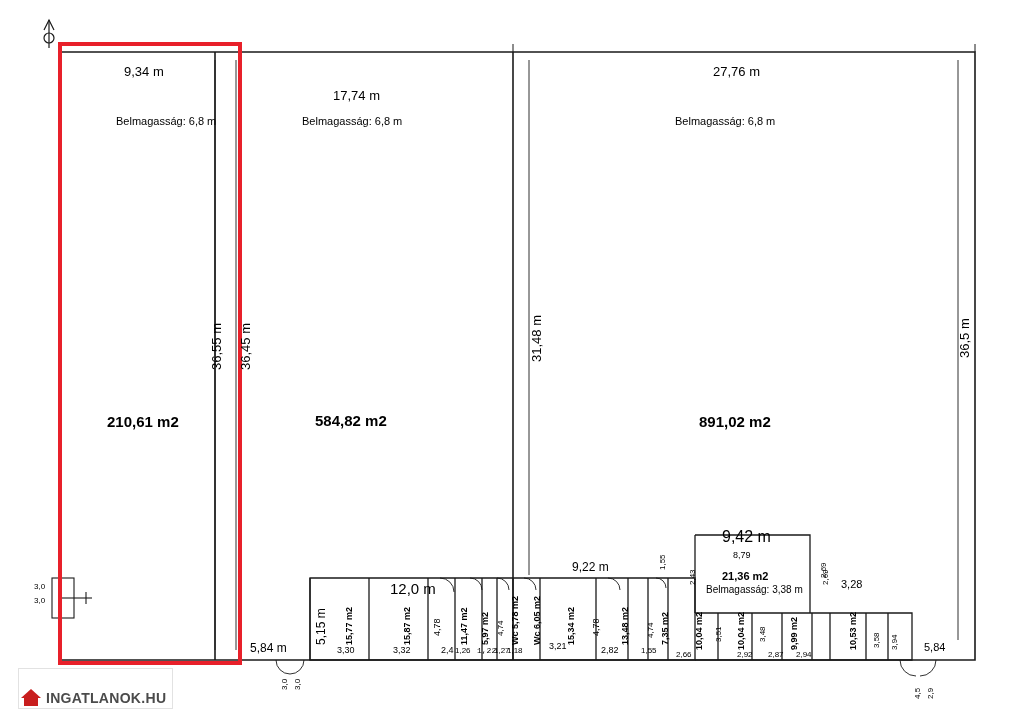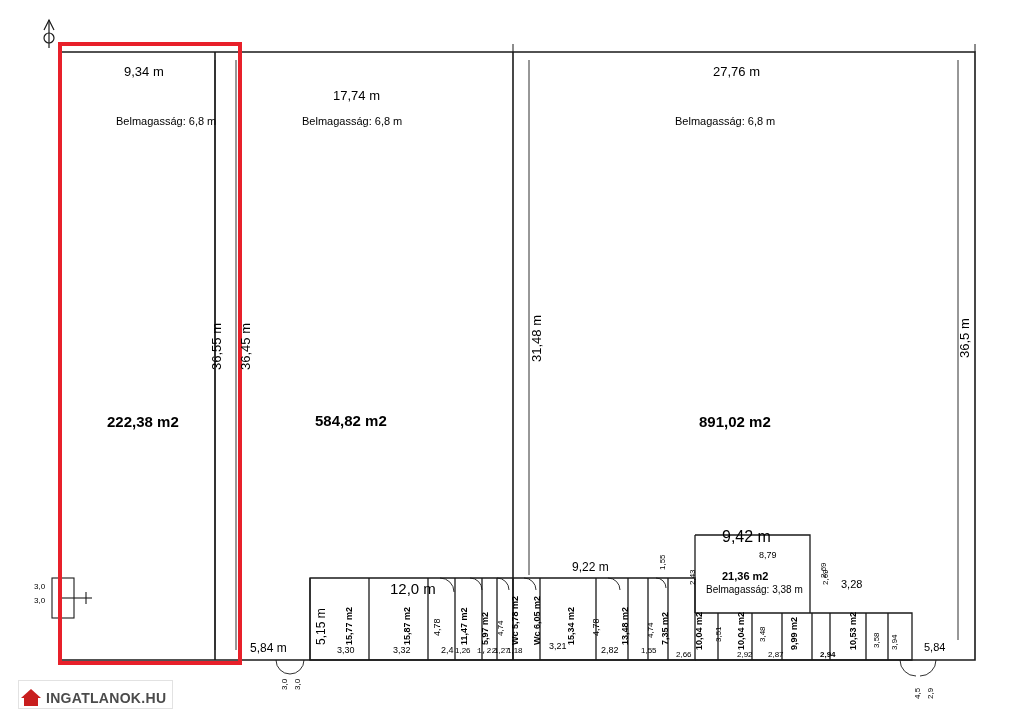--- a/index.html
+++ b/index.html
@@ -17,21 +17,21 @@
   .lbl.b{font-weight:bold;}
   .lbl.sm{font-size:11px;}
   .lbl.xs{font-size:9px;}
   .lbl.xxs{font-size:8px;}
   .rot{transform-origin:left top;}
 
   
   #watermark{
     position:absolute;left:18px;bottom:10px;
     display:flex;align-items:center;gap:5px;
-    background:#ffffff;padding:8px 6px 2px 2px;
+    background:#ffffff;padding:20px 6px 2px 2px;
     border:1px solid #e2e2e2;
   }
   #watermark .wm-house{
     width:20px;height:17px;position:relative;
   }
   #watermark .wm-house:before{
     content:"";position:absolute;left:0;top:0;
     border-left:10px solid transparent;border-right:10px solid transparent;
     border-bottom:9px solid #c81e1e;
   }
@@ -141,30 +141,30 @@
 
 <div class="lbl sm" style="left:116px;top:115px;">Belmagasság: 6,8 m</div>
 <div class="lbl sm" style="left:302px;top:115px;">Belmagasság: 6,8 m</div>
 <div class="lbl sm" style="left:675px;top:115px;">Belmagasság: 6,8 m</div>
 
 <div class="lbl rot" style="left:209px;top:370px;transform:rotate(-90deg);">36,55 m</div>
 <div class="lbl rot" style="left:238px;top:370px;transform:rotate(-90deg);">36,45 m</div>
 <div class="lbl rot" style="left:529px;top:362px;transform:rotate(-90deg);">31,48 m</div>
 <div class="lbl rot" style="left:957px;top:358px;transform:rotate(-90deg);">36,5 m</div>
 
-<div class="lbl b" style="left:107px;top:413px;font-size:15px;">222,38 m2</div>
+<div class="lbl b" style="left:107px;top:413px;font-size:15px;">210,61 m2</div>
 <div class="lbl b" style="left:315px;top:412px;font-size:15px;">584,82 m2</div>
 <div class="lbl b" style="left:699px;top:413px;font-size:15px;">891,02 m2</div>
 
 <div class="lbl" style="left:390px;top:580px;font-size:15px;">12,0 m</div>
 <div class="lbl" style="left:572px;top:560px;font-size:12px;">9,22 m</div>
 <div class="lbl" style="left:722px;top:528px;font-size:16px;">9,42 m</div>
 <div class="lbl" style="left:250px;top:641px;font-size:12px;">5,84 m</div>
 <div class="lbl rot" style="left:314px;top:645px;transform:rotate(-90deg);font-size:12px;">5,15 m</div>
-<div class="lbl xs" style="left:733px;top:550px;margin-left:26px;">8,79</div>
+<div class="lbl xs" style="left:733px;top:550px;">8,79</div>
 <div class="lbl xs" style="left:841px;top:578px;font-size:11px;">3,28</div>
 <div class="lbl xs" style="left:924px;top:641px;font-size:11px;">5,84</div>
 
 <div class="lbl b xs" style="left:722px;top:570px;font-size:11px;text-align:right;">21,36 m2</div>
 <div class="lbl xs" style="left:706px;top:584px;font-size:10px;">Belmagasság: 3,38 m</div>
 <div class="lbl rot xxs" style="left:658px;top:570px;transform:rotate(-90deg);">1,55</div>
 <div class="lbl rot xxs" style="left:688px;top:585px;transform:rotate(-90deg);">2,43</div>
 <div class="lbl rot xxs" style="left:821px;top:585px;transform:rotate(-90deg);">2,69</div>
 
 <div class="lbl rot b xs" style="left:344px;top:645px;transform:rotate(-90deg);">15,77 m2</div>
@@ -200,21 +200,21 @@
 <div class="lbl rot b xs" style="left:620px;top:645px;transform:rotate(-90deg);">13,48 m2</div>
 <div class="lbl xxs" style="left:676px;top:650px;">2,66</div>
 
 <div class="lbl rot b xs" style="left:660px;top:645px;transform:rotate(-90deg);">7,35 m2</div>
 <div class="lbl xxs" style="left:737px;top:650px;">2,92</div>
 
 <div class="lbl rot xxs" style="left:646px;top:638px;transform:rotate(-90deg);">4,74</div>
 <div class="lbl xxs" style="left:768px;top:650px;">2,87</div>
 
 <div class="lbl rot b xs" style="left:694px;top:650px;transform:rotate(-90deg);">10,04 m2</div>
-<div class="lbl xxs" style="left:820px;top:650px;font-weight:bold;">2,94</div>
+<div class="lbl xxs" style="left:796px;top:650px;">2,94</div>
 
 <div class="lbl rot xxs" style="left:714px;top:642px;transform:rotate(-90deg);">3,51</div>
 <div class="lbl rot xxs" style="left:872px;top:648px;transform:rotate(-90deg);">3,58</div>
 
 <div class="lbl rot b xs" style="left:736px;top:650px;transform:rotate(-90deg);">10,04 m2</div>
 <div class="lbl rot xxs" style="left:890px;top:650px;transform:rotate(-90deg);">3,94</div>
 
 <div class="lbl rot xxs" style="left:758px;top:642px;transform:rotate(-90deg);">3,48</div>
 <div class="lbl rot b xs" style="left:789px;top:650px;transform:rotate(-90deg);">9,99 m2</div>
 <div class="lbl rot xxs" style="left:819px;top:578px;transform:rotate(-90deg);">2,69</div>

